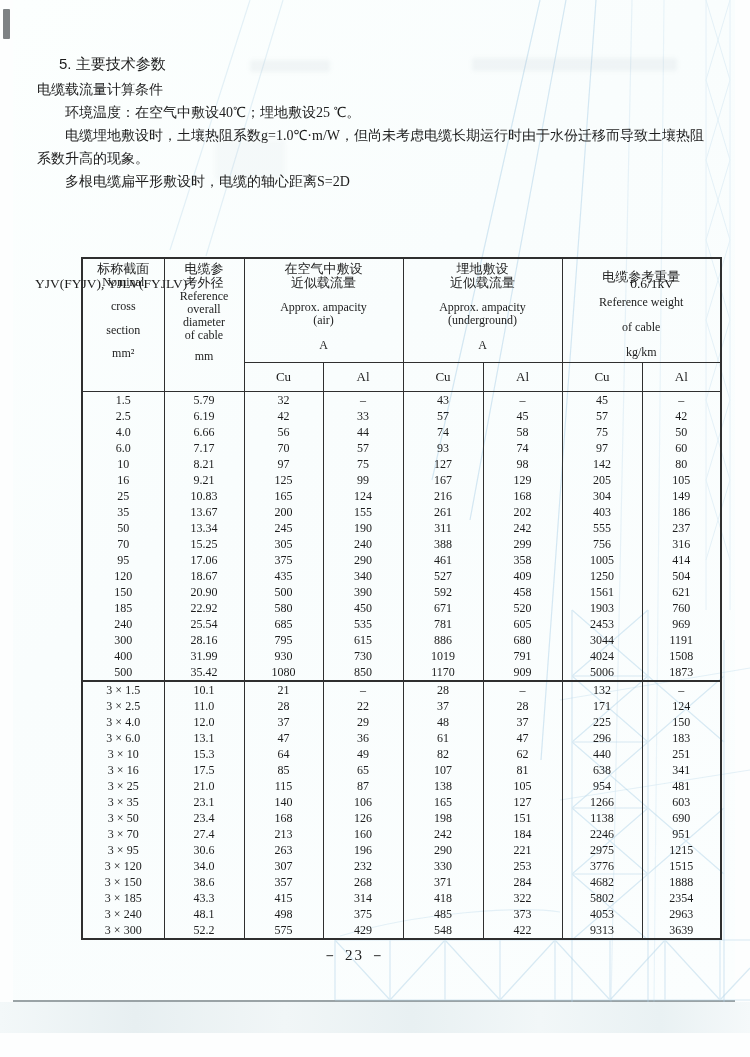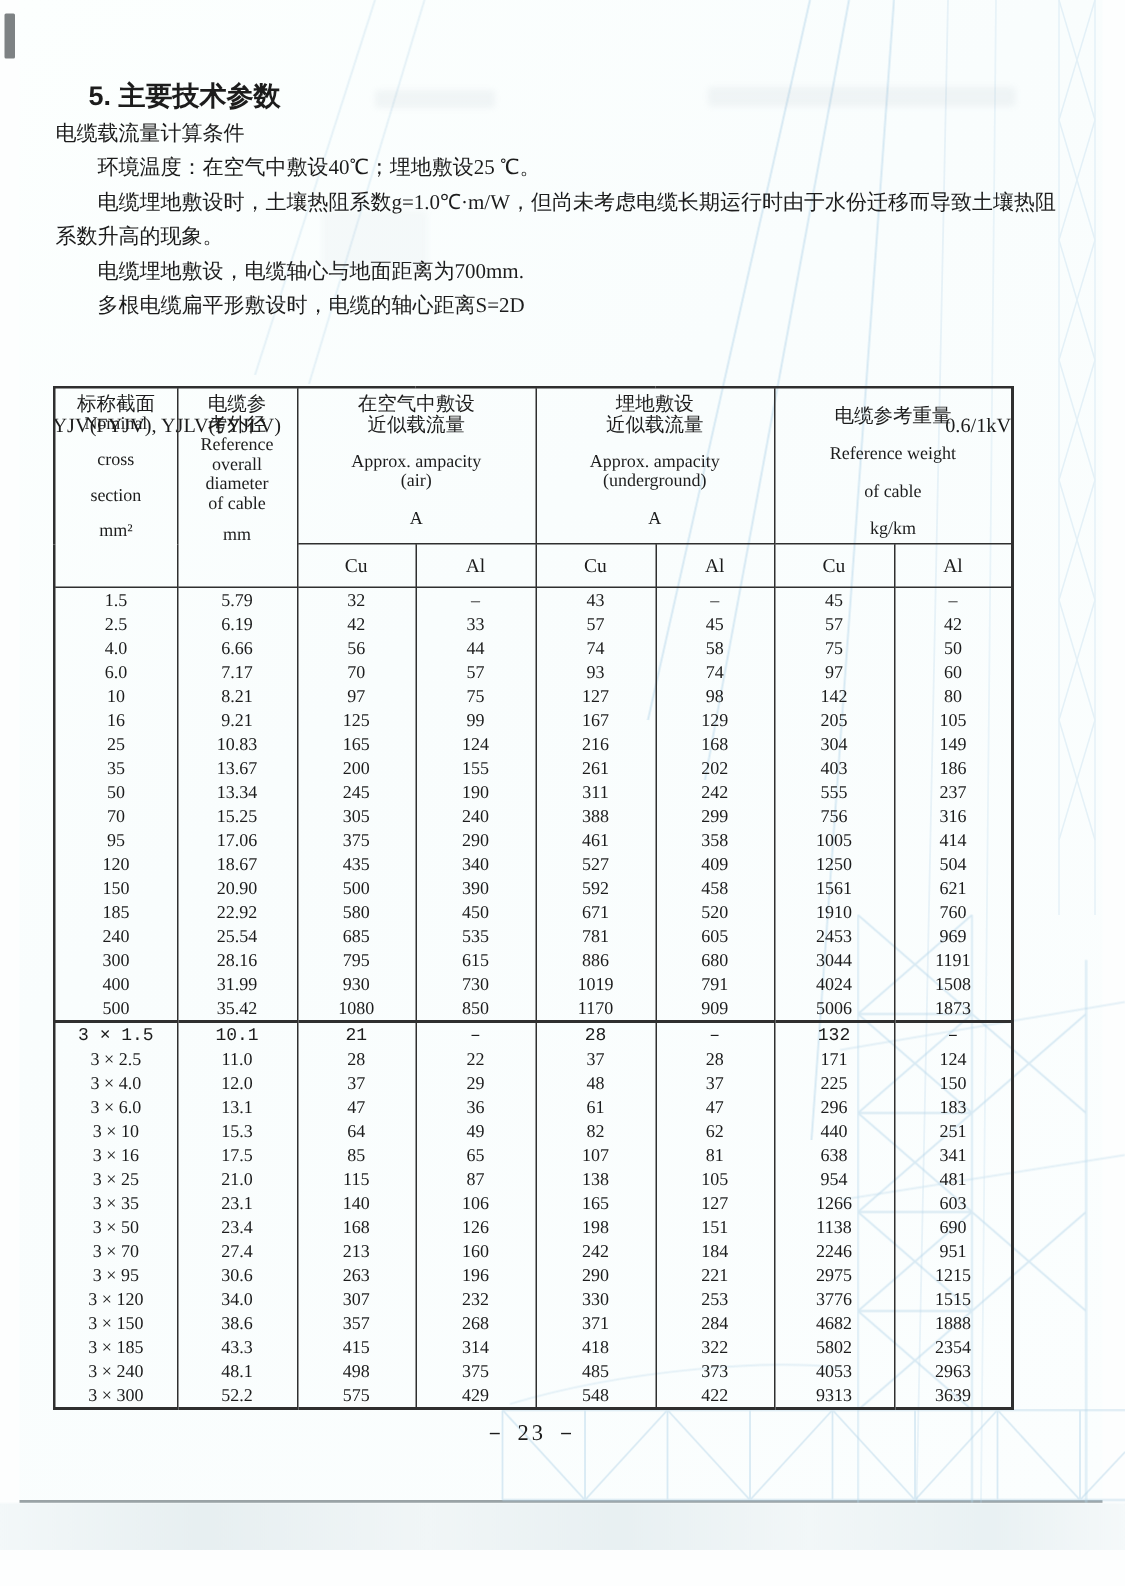--- a/index.html
+++ b/index.html
@@ -23,44 +23,44 @@
     position:absolute;left:0;top:1002px;width:750px;height:31px;
     background:linear-gradient(90deg,#f3f8f9 0%,#e7eff1 18%,#f1f6f7 38%,#e8f0f2 55%,#f2f7f8 72%,#e9f1f3 88%,#f5f9fa 100%);
   }
   .watermark{position:absolute;left:0;top:0;pointer-events:none;}
   .ghost{
     position:absolute;background:#9aa8b5;opacity:.10;filter:blur(2px);border-radius:2px;
   }
   
   .textblock{position:absolute;left:37px;top:52px;width:678px;font-size:14px;line-height:23px;}
   .doc-heading{
-    font-weight:700;font-size:18px;line-height:24px;margin:0 0 2px 22px;
+    font-weight:400;font-size:15px;line-height:24px;margin:0 0 2px 22px;
     font-family:"Liberation Sans", sans-serif;
   }
   .textblock p{margin:0;}
   .indent{text-indent:2em;}
   
   .type-row{
     position:absolute;left:35px;top:231px;width:639px;
     display:flex;justify-content:space-between;align-items:baseline;
     font-size:13.5px;
     margin-top:45px;
   }
   
   .spec-table-wrap{position:absolute;left:35px;top:257px;}
-  table{border-collapse:collapse;table-layout:fixed;width:639px;background:transparent;}
+  table{border-collapse:collapse;table-layout:fixed;width:639px;background:transparent;margin-left:46px;}
   table, th, td{border:1px solid #2f2f2f;}
   table{border-width:2px;}
   thead tr.main th{height:100px;vertical-align:top;padding:3px 0 0 0;font-weight:400;}
   thead tr.sub th{height:26px;font-weight:400;font-size:13px;}
   tbody td{
     height:16px;padding:0;text-align:center;font-size:12px;line-height:16px;
     border-top:none;border-bottom:none;
   }
-  tbody.sec2 tr:first-child td{border-top:1.5px solid #2f2f2f;font-family:Liberation Mono, monospace;}
+  tbody.sec2 tr:first-child td{border-top:1.5px solid #2f2f2f;}
   tbody tr:last-child td{border-bottom:2px solid #2f2f2f;}
   .hl{display:block;text-align:center;}
   .zh{font-size:13px;line-height:14px;}
   .en{font-size:12px;line-height:13px;}
   .mt8{margin-top:8px;}.mt10{margin-top:10px;}
   .mt11{margin-top:11px;}.mt12{margin-top:12px;}
   
   .page-number{
     position:absolute;left:35px;top:946px;width:639px;text-align:center;
     font-size:15px;letter-spacing:2px;
@@ -156,21 +156,20 @@
 <div class="ghost" style="left:250px;top:60px;width:80px;height:12px;"></div>
 <div class="ghost" style="left:215px;top:140px;width:70px;height:40px;opacity:.06;"></div>
 
 <div class="scan-strip"></div>
 
 <div class="textblock">
   <h1 class="doc-heading">5. 主要技术参数</h1>
   <p>电缆载流量计算条件</p>
   <p class="indent">环境温度：在空气中敷设40℃；埋地敷设25 ℃。</p>
   <p class="indent">电缆埋地敷设时，土壤热阻系数g=1.0℃·m/W，但尚未考虑电缆长期运行时由于水份迁移而导致土壤热阻系数升高的现象。</p>
-  <p class="indent">电缆埋地敷设，电缆轴心与地面距离为700mm.</p>
   <p class="indent">多根电缆扁平形敷设时，电缆的轴心距离S=2D</p>
 </div>
 
 <div class="type-row">
   <span>YJV(FYJV), YJLV(FYJLV)</span>
   <span>0.6/1kV</span>
 </div>
 
 <div class="spec-table-wrap">
 <table>
@@ -363,21 +362,21 @@
           <td>1561</td>
           <td>621</td>
         </tr>
         <tr>
           <td>185</td>
           <td>22.92</td>
           <td>580</td>
           <td>450</td>
           <td>671</td>
           <td>520</td>
-          <td>1910</td>
+          <td>1903</td>
           <td>760</td>
         </tr>
         <tr>
           <td>240</td>
           <td>25.54</td>
           <td>685</td>
           <td>535</td>
           <td>781</td>
           <td>605</td>
           <td>2453</td>

